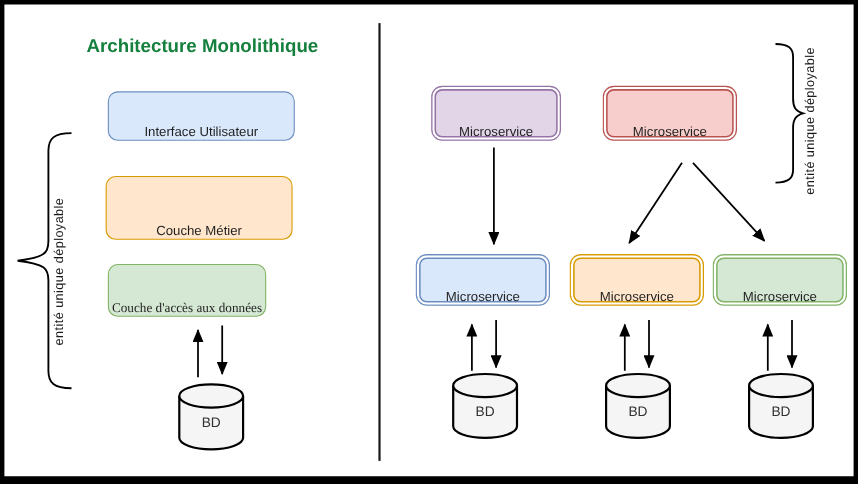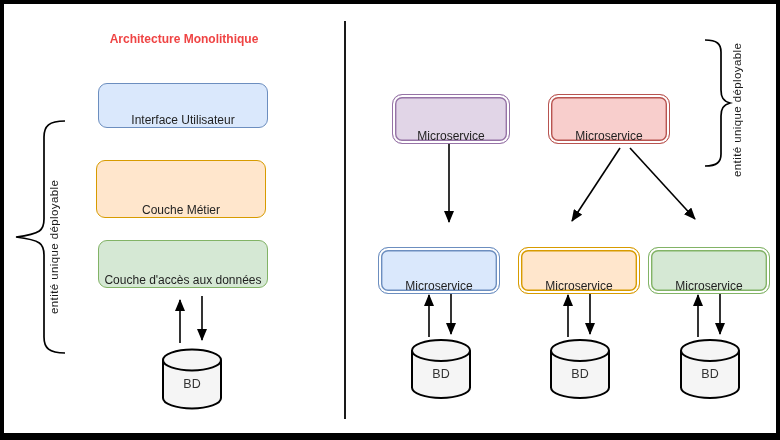--- a/index.html
+++ b/index.html
@@ -10,36 +10,35 @@
     background:#ffffff;
     border:4px solid #000;
     border-bottom-width:7px;
     font-family:"Liberation Sans", sans-serif;
     overflow:hidden;
   }
   .overlay{position:absolute;left:0;top:0;width:772px;height:429px;pointer-events:none;}
   .divider{position:absolute;left:340px;top:17px;width:2px;height:398px;background:#1a1a1a;}
   .title{
     position:absolute;
-    font-size:12px;font-weight:700;color:#ef4444;
+    font-size:17px;font-weight:700;color:#15803d;
     text-align:center;white-space:nowrap;
   }
   .box{
     position:absolute;
     display:flex;align-items:flex-end;justify-content:center;
     font-size:12px;color:#1f1f1f;text-align:center;
     background:var(--fill,#eee);
     border:1.6px solid var(--stroke,#999);
     border-radius:9px;
     line-height:1.1;
   }
   .box.double{
     border-radius:10px;
     box-shadow: inset 0 0 0 2px #ffffff, inset 0 0 0 3.4px var(--stroke,#999);
-    margin-top: 16px;
   }
   .vtext{
     position:absolute;
     writing-mode:vertical-rl;
     transform:rotate(180deg);
     font-size:11.5px;color:#1a1a1a;
     letter-spacing:0.4px;
     white-space:nowrap;
   }
   .cyl{position:absolute;}
@@ -92,21 +91,21 @@
   <div class="title" style="left:40px;top:28px;width:280px;">Architecture Monolithique</div>
 
   <div class="box" style="left: 94px; top: 79px; width: 170px; height: 45px; --fill: #dae8fc; --stroke: #6c8ebf;">
     <span>Interface Utilisateur</span>
   </div>
 
   <div class="box" style="left: 92px; top: 156px; width: 170px; height: 58px; --fill: #ffe6cc; --stroke: #d79b00;">
     <span>Couche Métier</span>
   </div>
 
-  <div class="box" style="left: 94px; top: 236px; width: 170px; height: 48px; --fill: #d5e8d4; --stroke: #82b366;">
+  <div class="box" style="left: 94px; top: 236px; width: 144px; height: 48px; font-family: Liberation Serif, serif; --fill: #d5e8d4; --stroke: #82b366;">
     <span>Couche d'accès aux données</span>
   </div>
 
   <svg class="brace" style="left:9px;top:115px;" width="54" height="236" viewBox="0 0 54 236">
     <path d="M52,2 C36,2 31,7 31,18 L31,100 C31,111 28,115 3,118 C28,121 31,125 31,136 L31,218 C31,229 36,234 52,234" fill="none" stroke="#000" stroke-width="1.7"></path>
   </svg>
   <div class="vtext" style="left:44px;top:160px;height:150px;">entité unique déployable</div>
 
   <svg class="cyl" style="left:156px;top:343px;" width="64" height="63" viewBox="0 0 64 63">
     <path d="M3,13 v38 a29,10.5 0 0 0 58,0 v-38" fill="#f5f5f5" stroke="#000" stroke-width="2"></path>

